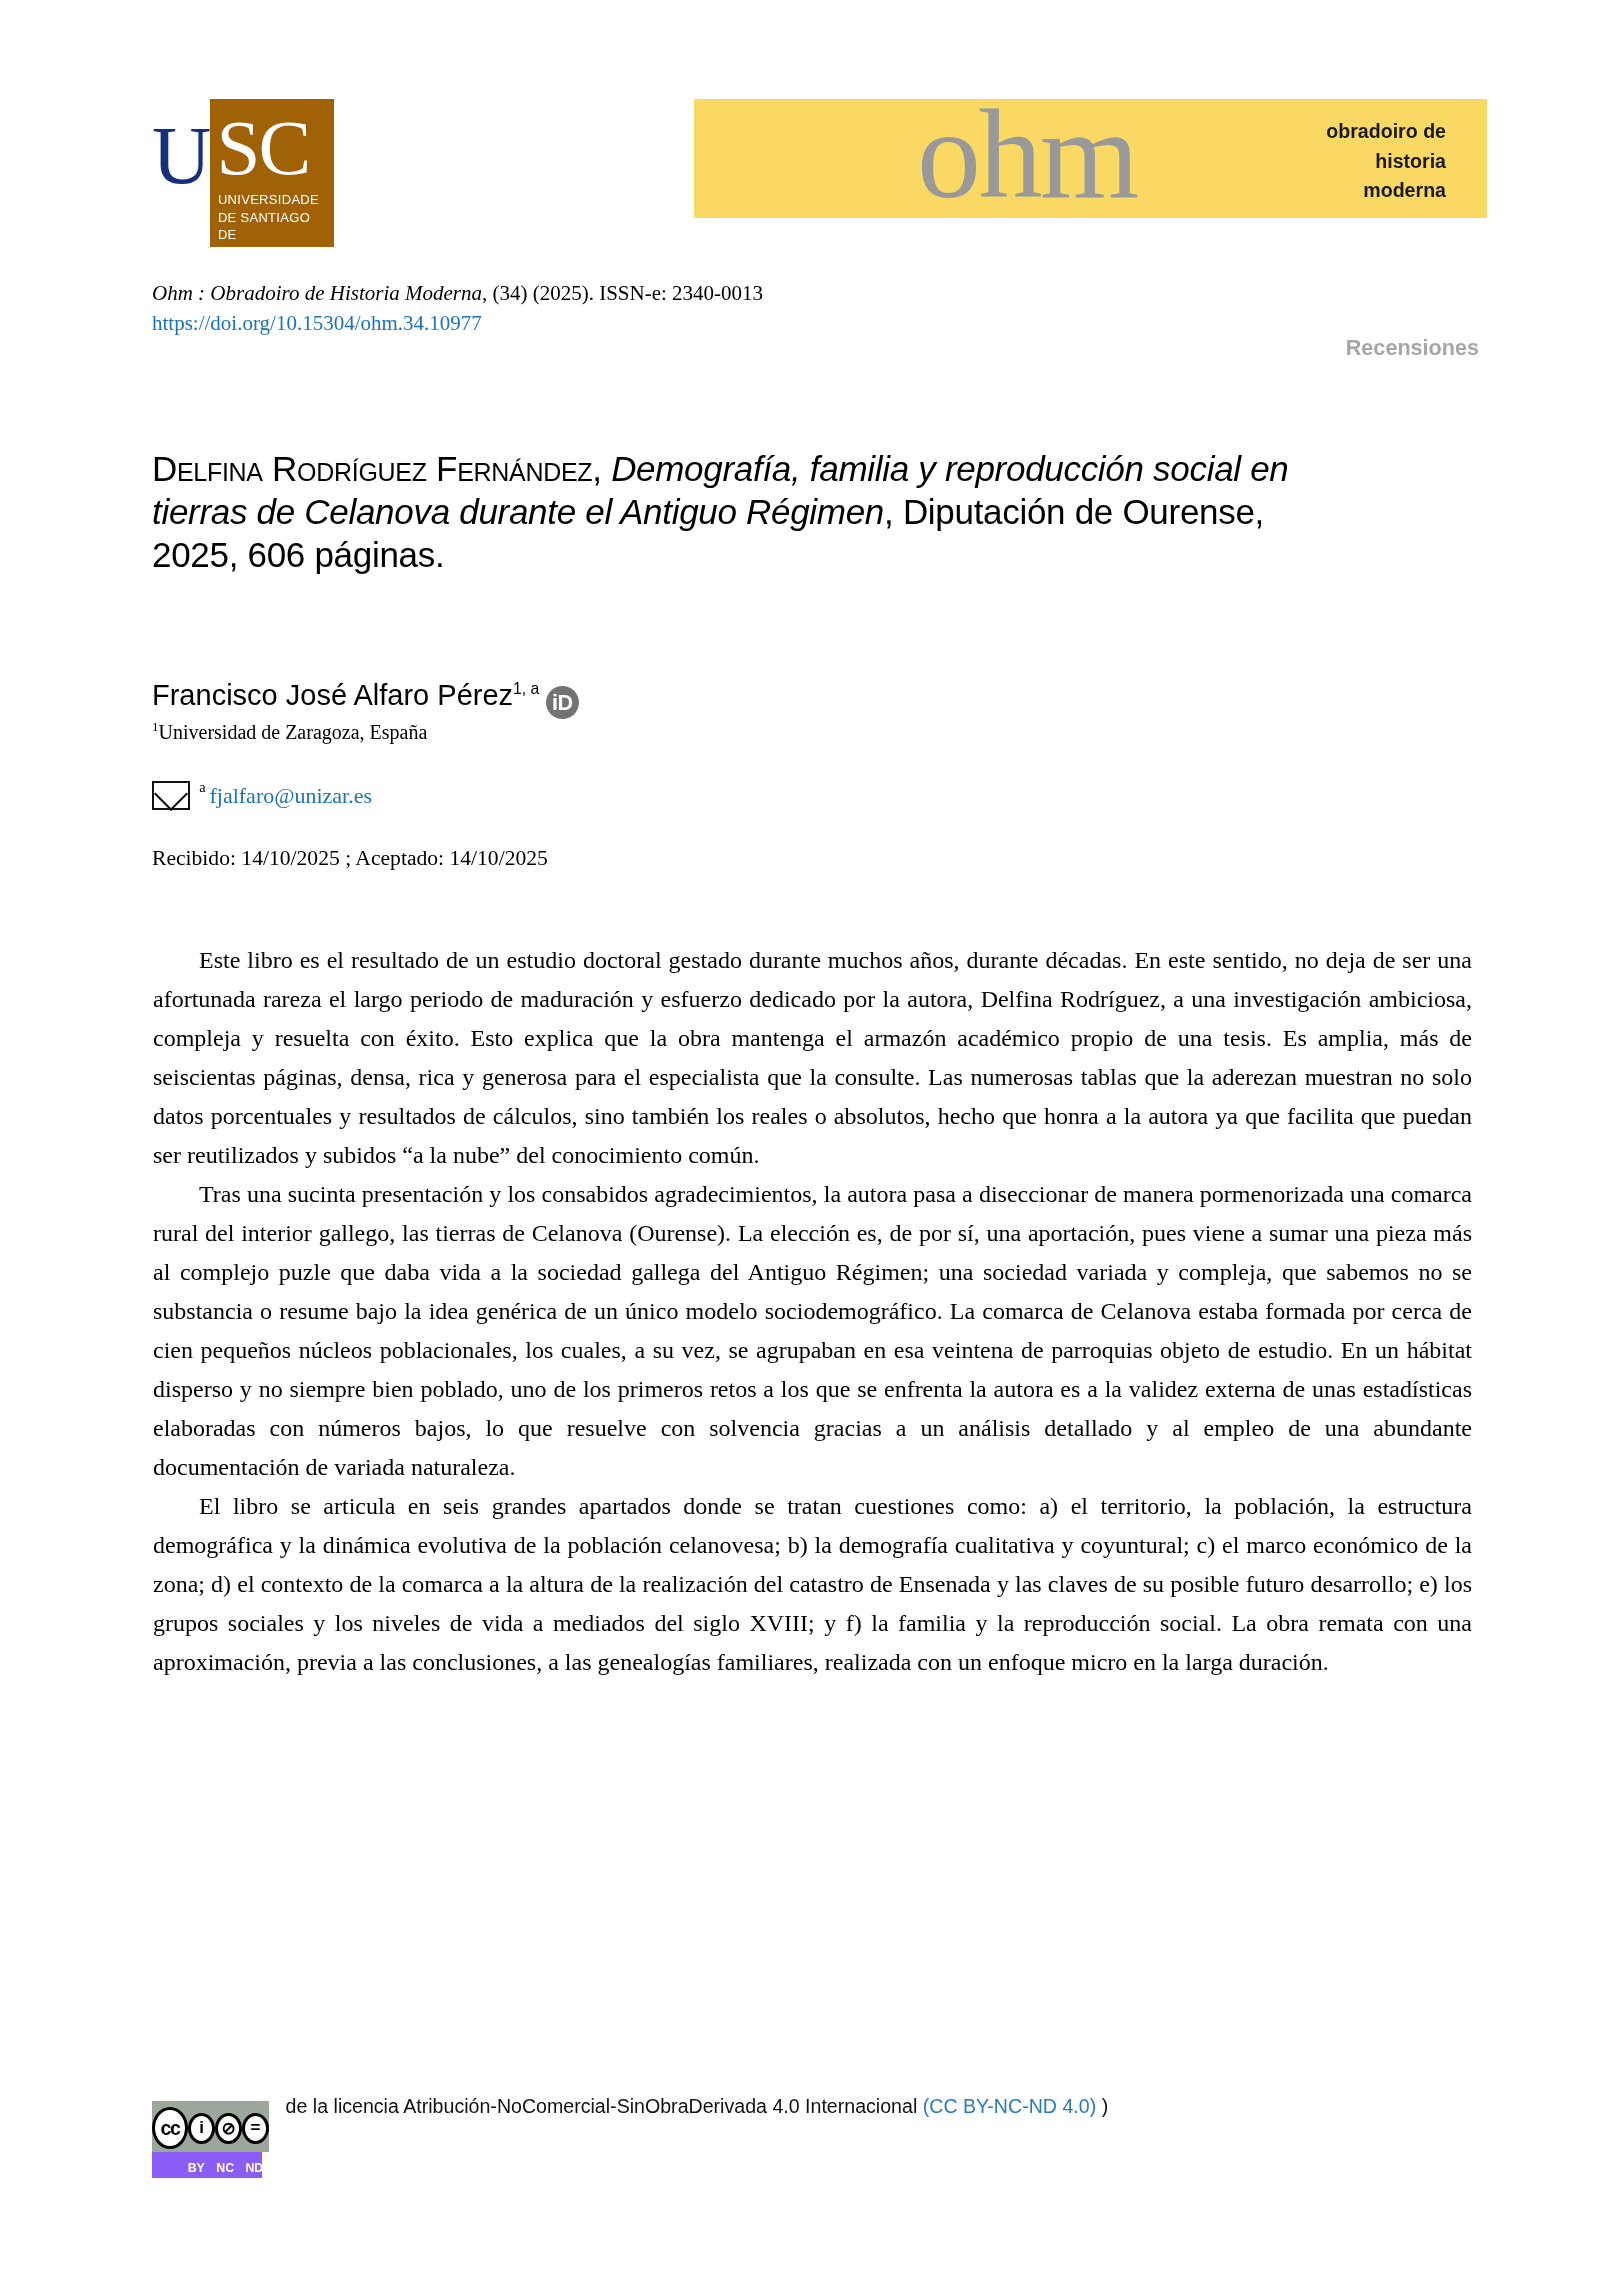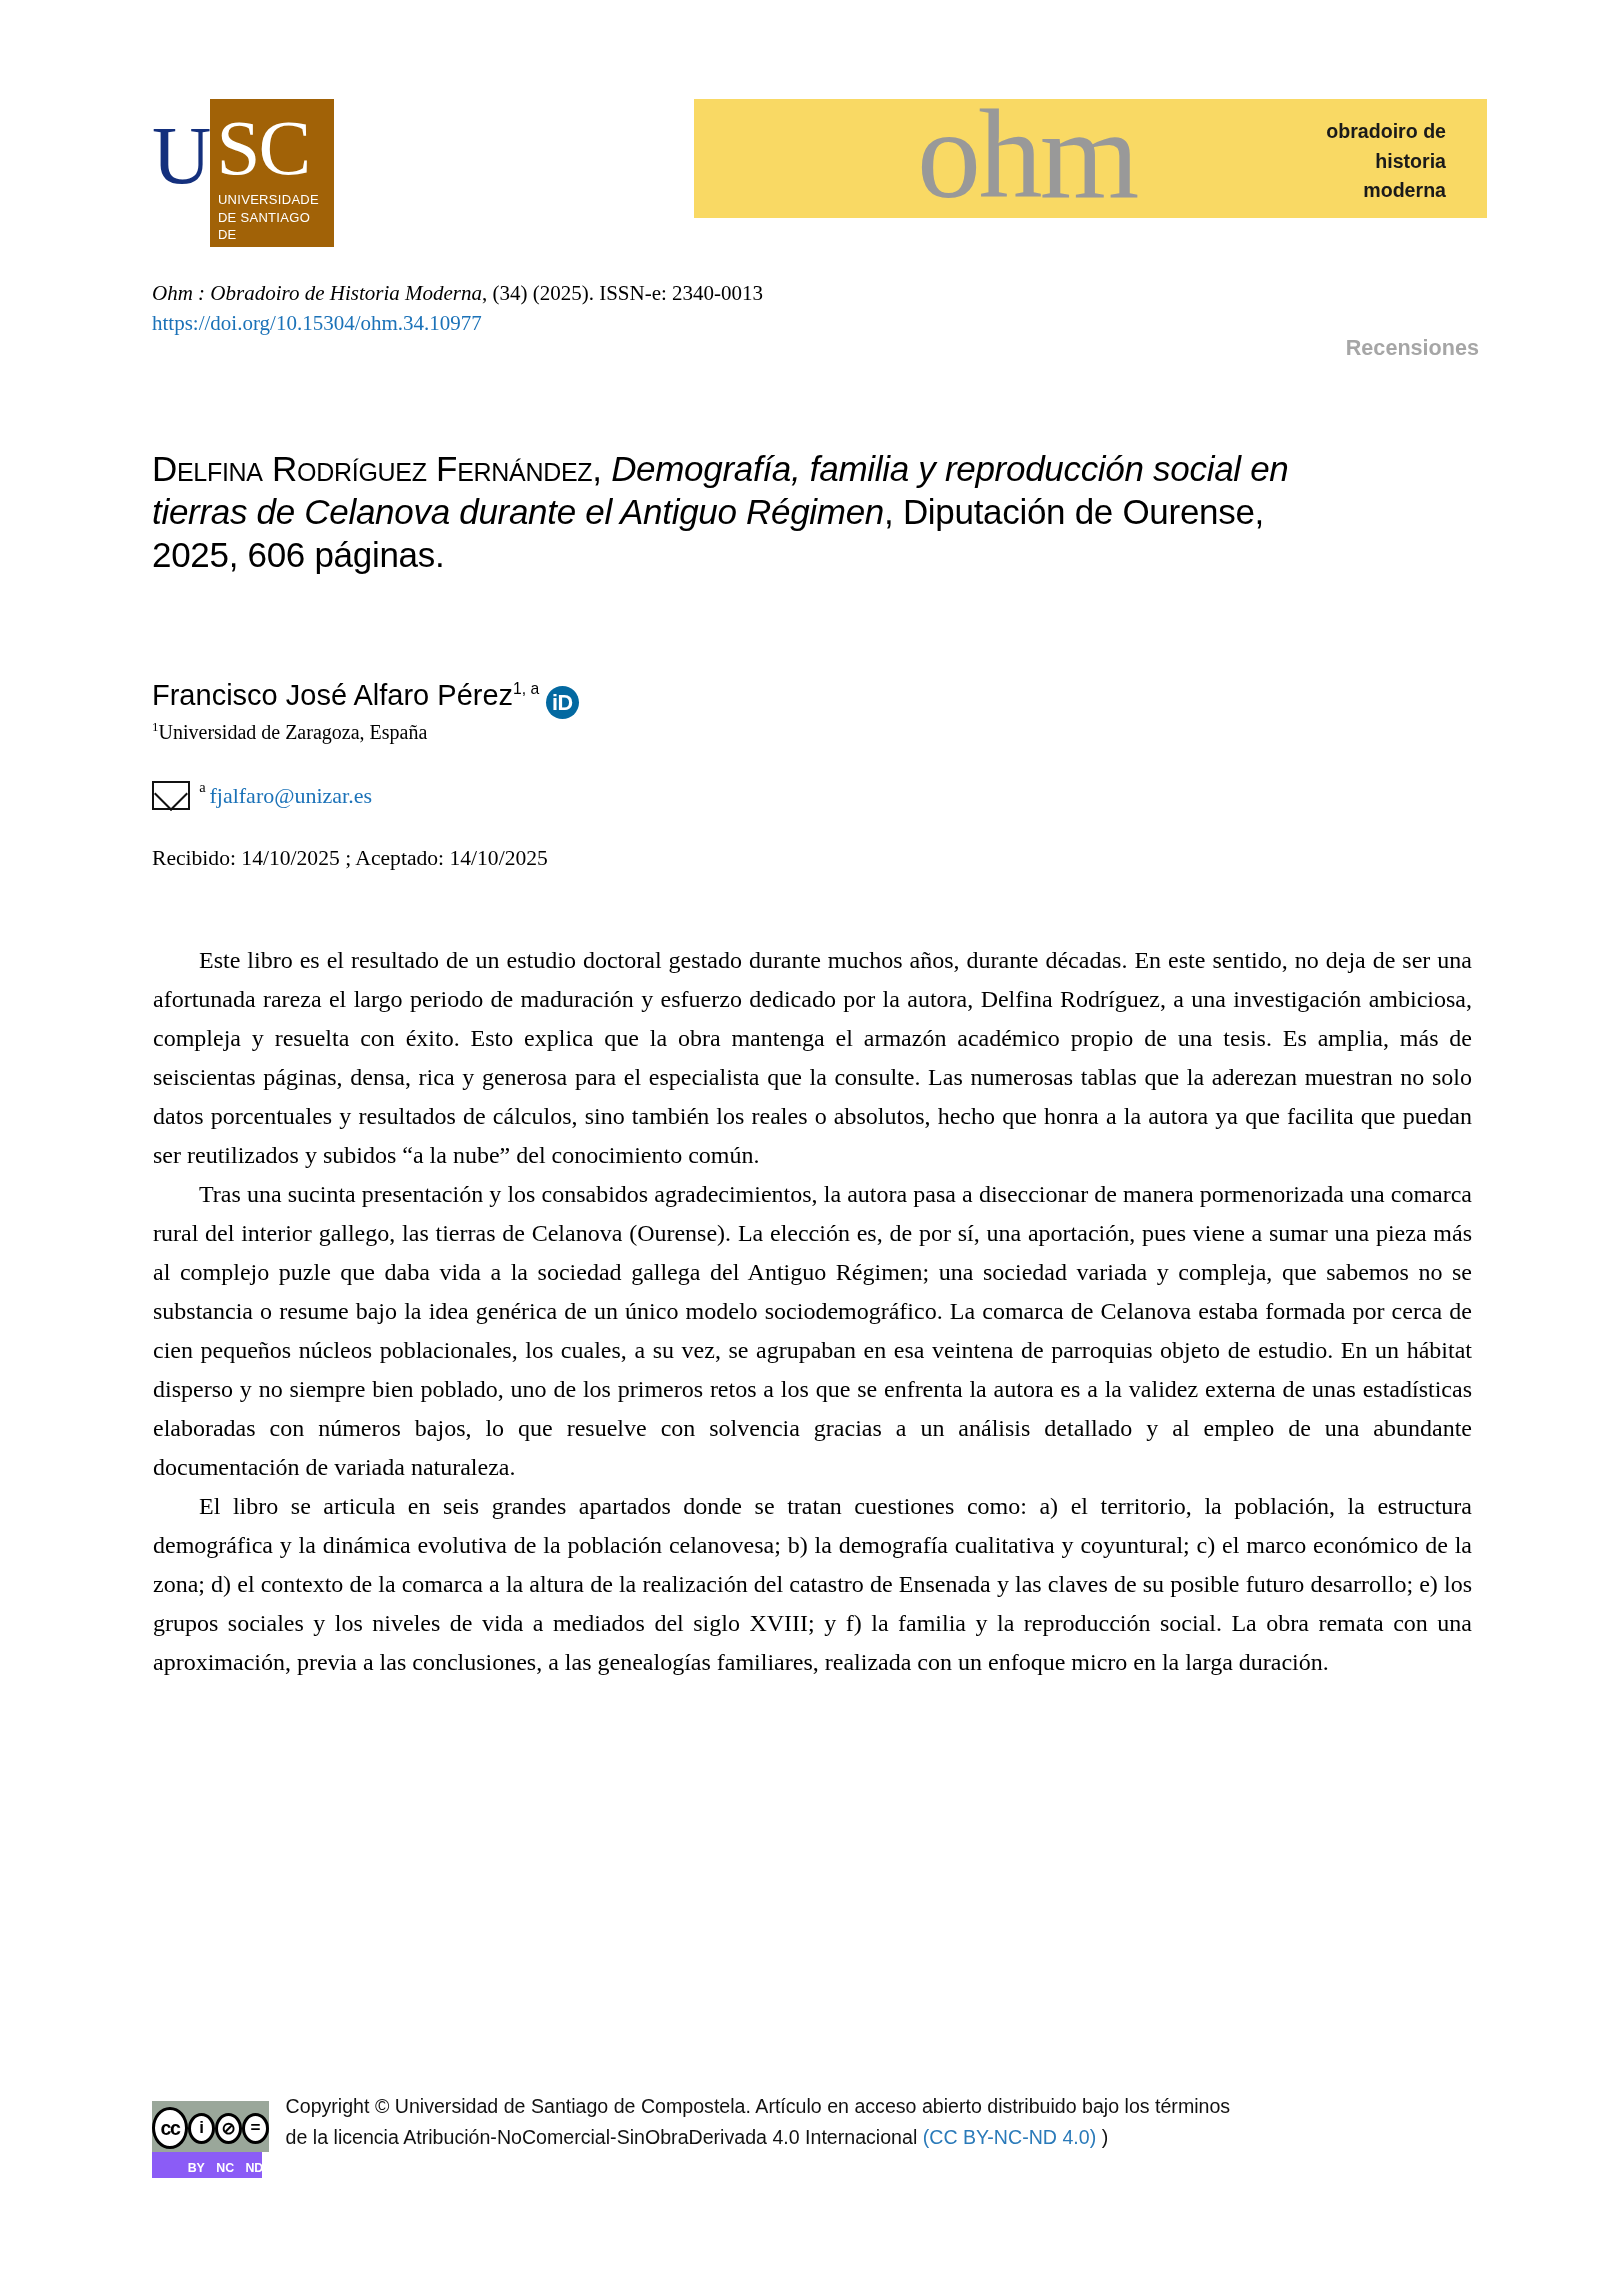--- a/index.html
+++ b/index.html
@@ -156,21 +156,21 @@
   }
   .author-line sup {
     font-size: 15.7px;
     vertical-align: super;
   }
   .orcid-badge {
     display: inline-block;
     width: 33px;
     height: 33px;
     border-radius: 50%;
-    background: #0369a1;
+    background: #737373;
     color: #ffffff;
     text-align: center;
     font-family: "Liberation Sans", sans-serif;
     font-size: 21.6px;
     font-weight: bold;
     line-height: 33px;
     vertical-align: -5.2px;
     margin-left: 6.5px;
     letter-spacing: -0.7px;
   }
@@ -398,17 +398,16 @@
       <span class="cc-circle sm">⊘</span>
       <span class="cc-circle sm">=</span>
     </div>
     <div class="cc-labels">
       <span>BY</span>
       <span>NC</span>
       <span>ND</span>
     </div>
   </div>
   <div class="footer-text">
-    <div>Copyright © Universidad de Santiago de Compostela. Artículo en acceso abierto distribuido bajo los términos</div>
     <div><span>de la licencia Atribución-NoComercial-SinObraDerivada 4.0 Internacional </span><a class="cc-link" href="#">(CC BY-NC-ND 4.0)</a><span> )</span></div>
   </div>
 </div>
 
 
 </body></html>

